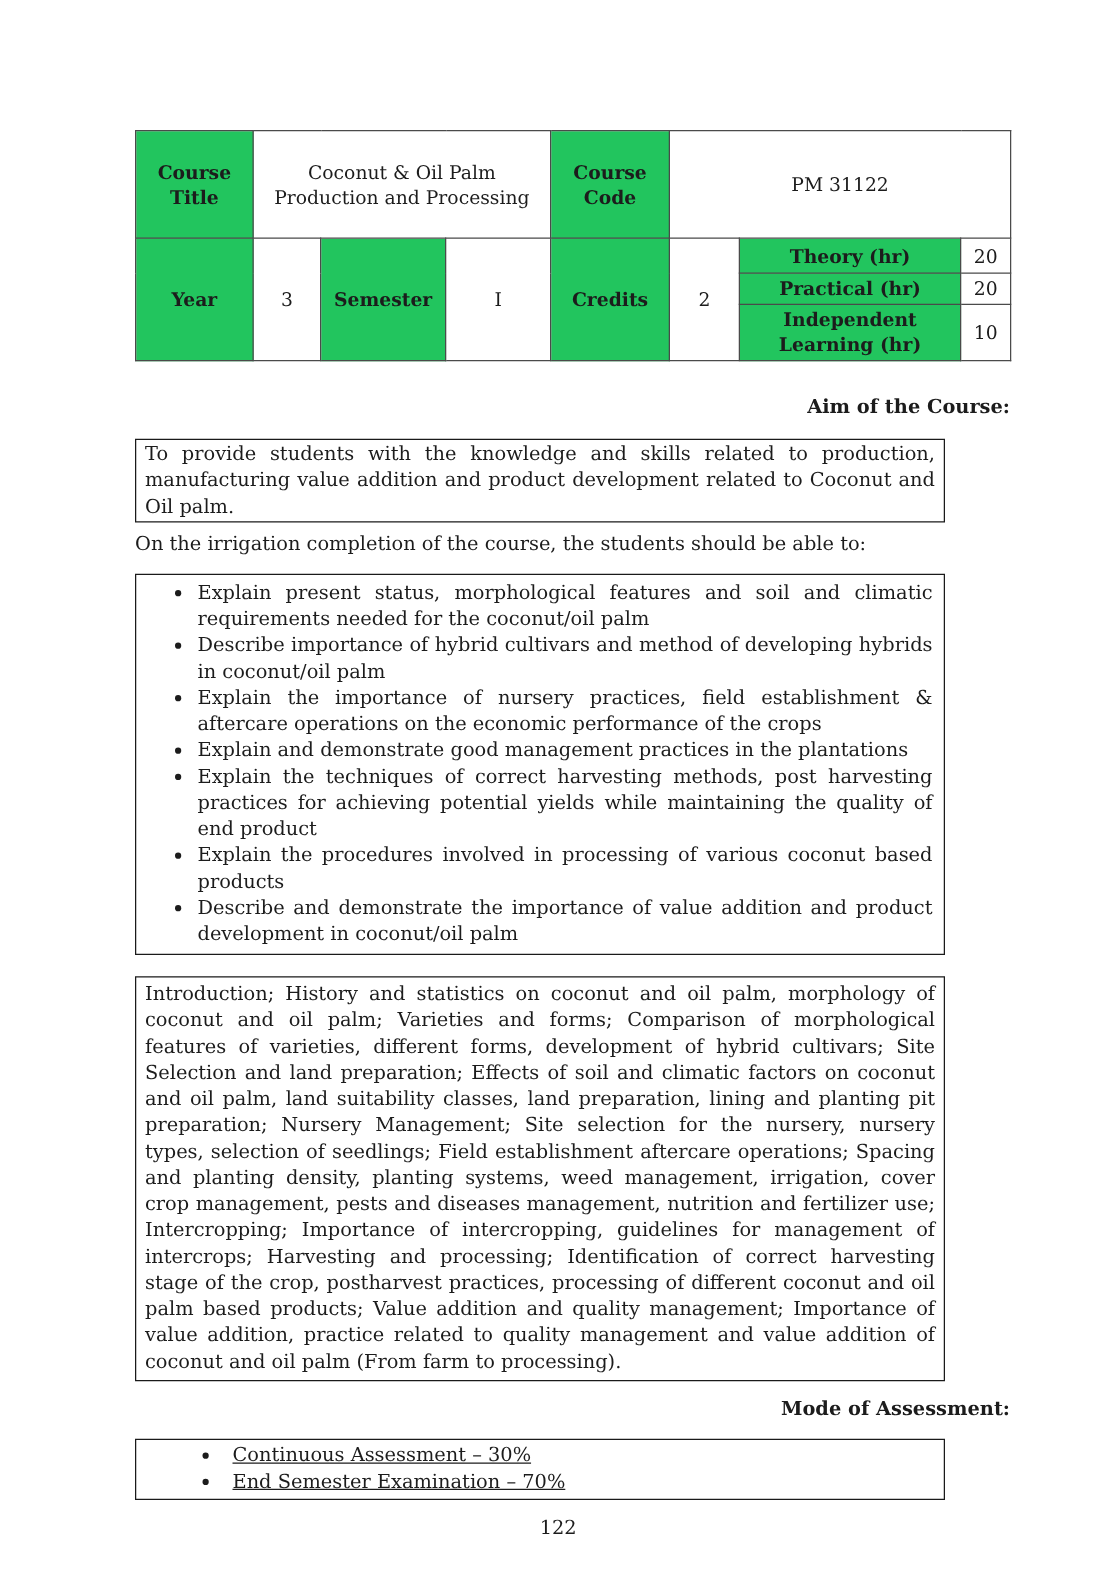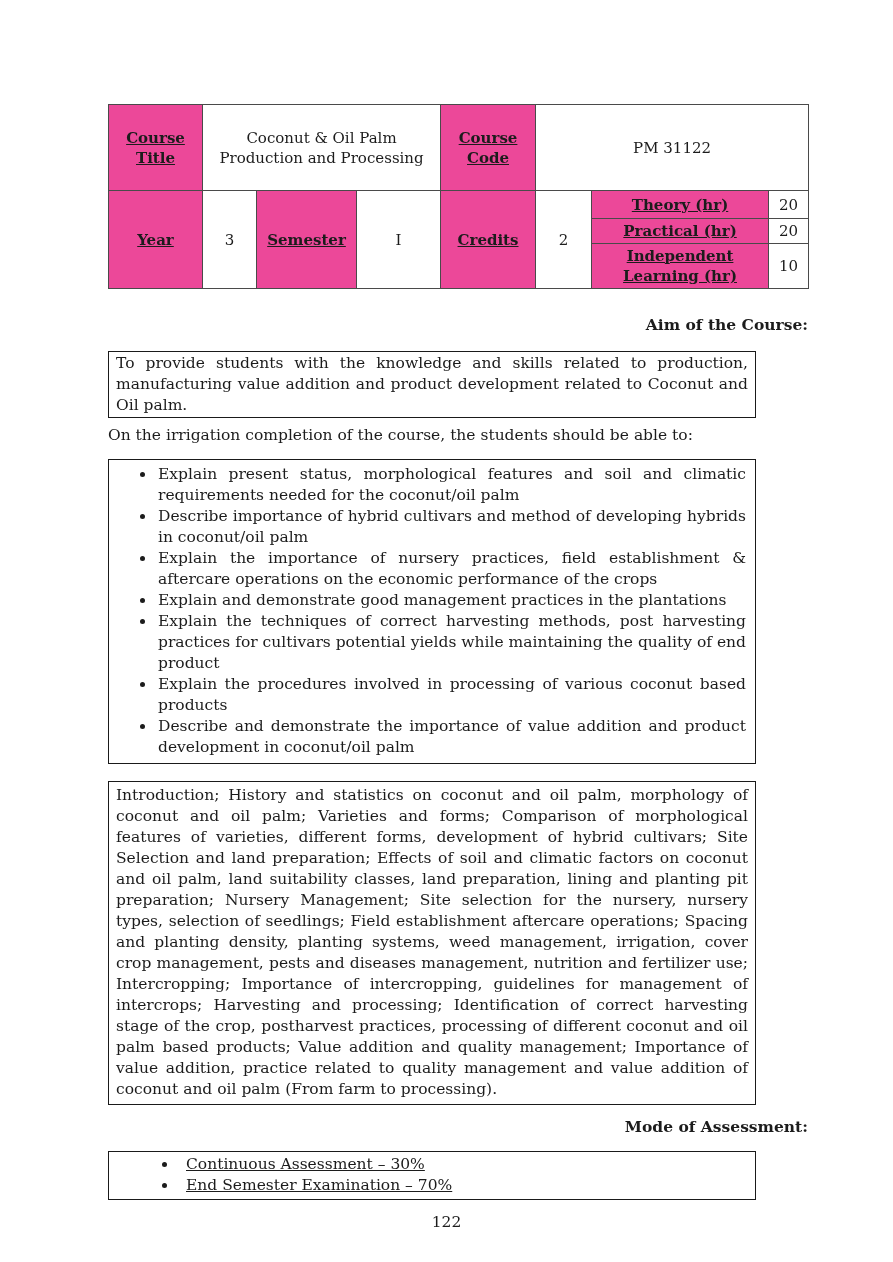--- a/index.html
+++ b/index.html
@@ -26,23 +26,22 @@
     border: 1px solid #4a4a4a;
     text-align: center;
     vertical-align: middle;
     font-size: 15px;
     line-height: 20px;
     padding: 2px 4px;
     box-sizing: border-box;
     background: #ffffff;
   }
   table.course-table td.shaded {
-    background: #ec4899;
+    background: #22c55e;
     font-weight: 700;
-    text-decoration: underline;
   }
   tr.row-top { height: 86px; }
   tr.hour-row-1 { height: 28px; }
   tr.hour-row-2 { height: 23px; }
   tr.hour-row-3 { height: 34px; }
 
   
   .section-heading {
     font-size: 15.5px;
     font-weight: 700;
@@ -160,21 +159,21 @@
     <ul class="bullet-list">
 
         <li>Explain present status, morphological features and soil and climatic requirements needed for the coconut/oil palm</li>
 
         <li>Describe importance of hybrid cultivars and method of developing hybrids in coconut/oil palm</li>
 
         <li>Explain the importance of nursery practices, field establishment &amp; aftercare operations on the economic performance of the crops</li>
 
         <li>Explain and demonstrate good management practices in the plantations</li>
 
-        <li>Explain the techniques of correct harvesting methods, post harvesting practices for cultivars potential yields while maintaining the quality of end product</li>
+        <li>Explain the techniques of correct harvesting methods, post harvesting practices for achieving potential yields while maintaining the quality of end product</li>
 
         <li>Explain the procedures involved in processing of various coconut based products</li>
 
         <li>Describe and demonstrate the importance of value addition and product development in coconut/oil palm</li>
       </ul>
   </div>
 
   <div class="text-box box-capsule">
     <p>Introduction; History and statistics on coconut and oil palm, morphology of coconut and oil palm; Varieties and forms; Comparison of morphological features of varieties, different forms, development of hybrid cultivars; Site Selection and land preparation; Effects of soil and climatic factors on coconut and oil palm, land suitability classes, land preparation, lining and planting pit preparation; Nursery Management; Site selection for the nursery, nursery types, selection of seedlings; Field establishment aftercare operations; Spacing and planting density, planting systems, weed management, irrigation, cover crop management, pests and diseases management, nutrition and fertilizer use; Intercropping; Importance of intercropping, guidelines for management of intercrops; Harvesting and processing; Identification of correct harvesting stage of the crop, postharvest practices, processing of different coconut and oil palm based products; Value addition and quality management; Importance of value addition, practice related to quality management and value addition of coconut and oil palm (From farm to processing).</p>
   </div>

